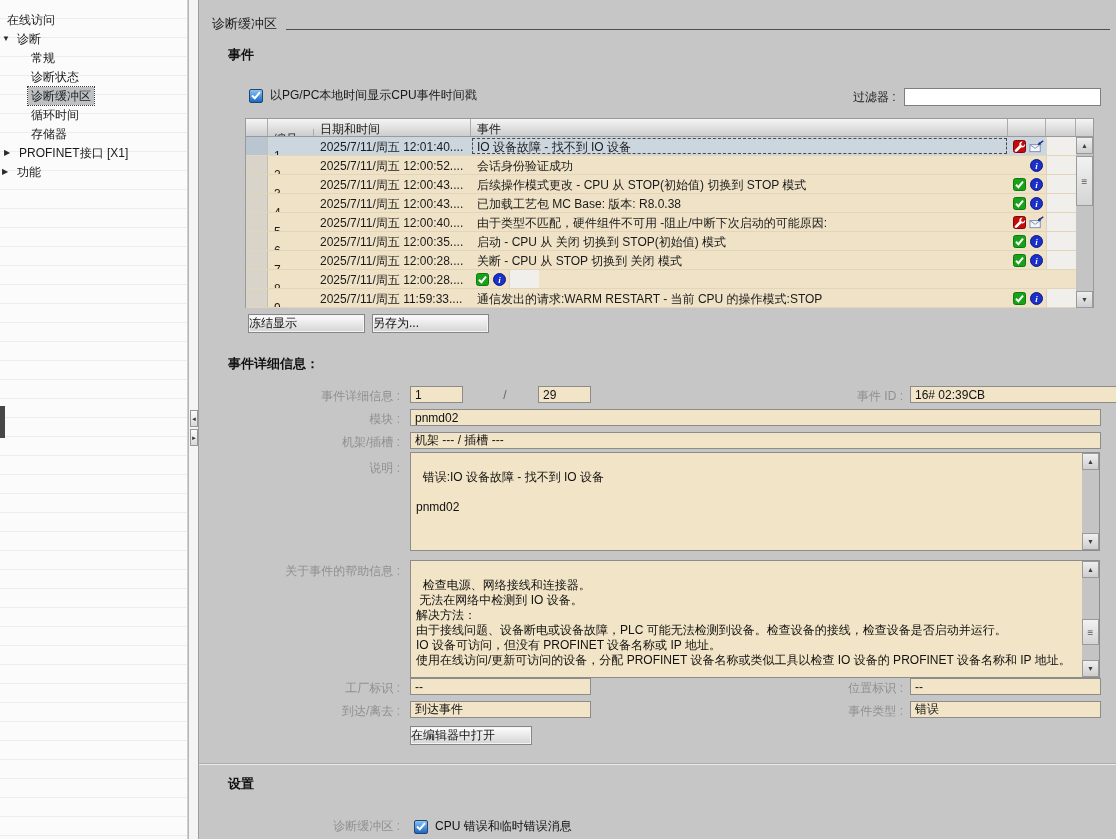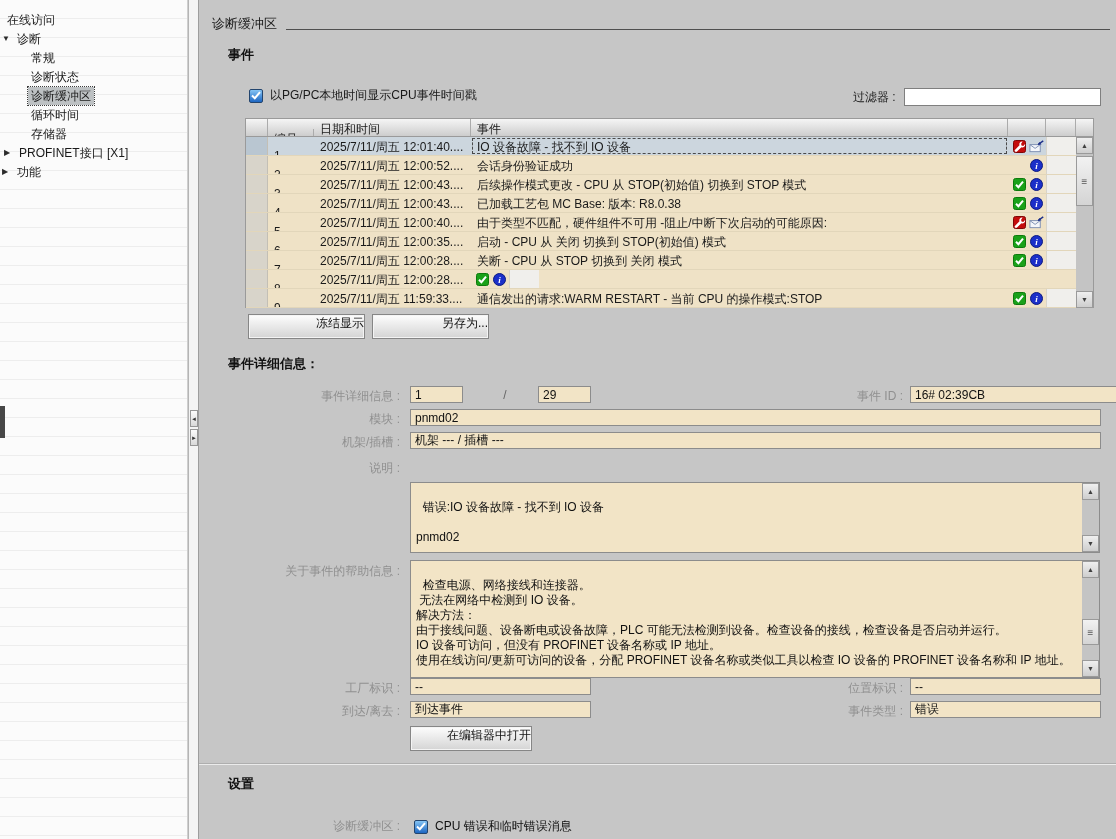--- a/index.html
+++ b/index.html
@@ -77,22 +77,22 @@
   .vsb { position:absolute; width:17px; background:#c4c4c4; }
   .vsb .sb-btn { position:absolute; left:0; width:17px; height:17px; background:linear-gradient(#efefef,#cecece);
     border:1px solid #9a9a9a; display:flex; align-items:center; justify-content:center; font-size:7px; color:#3f3f3f; }
   .vsb .sb-up { top:0; } .vsb .sb-down { bottom:0; }
   .vsb .sb-thumb { position:absolute; left:0; width:17px; background:linear-gradient(#f2f2f2,#d4d4d4);
     border:1px solid #9a9a9a; display:flex; align-items:center; justify-content:center; font-size:10px; color:#555; }
   .tbl-sb { right:0; top:18px; height:171px; }
   .tbl-sb .sb-thumb { top:19px; height:50px; }
 
   
-  .btn { position:absolute; height:25px; background:linear-gradient(#fdfdfd,#d4d4d4); border:1px solid #868686;
-    box-shadow:inset 0 0 0 1px #f4f4f4; font-size:12px; text-align:right; line-height:17px; color:#111; }
+  .btn { position:absolute; height:19px; background:linear-gradient(#fdfdfd,#d4d4d4); border:1px solid #868686;
+    box-shadow:inset 0 0 0 1px #f4f4f4; font-size:12px; text-align:left; line-height:17px; color:#111; }
   .btn-freeze { left:248px; top:314px; width:117px; }
   .btn-saveas { left:372px; top:314px; width:117px; }
   .btn-open { left:410px; top:726px; width:122px; }
 
   
   .dl { position:absolute; left:205px; width:195px; text-align:right; color:#909090; white-space:nowrap; }
   .dl2 { position:absolute; left:758px; width:145px; text-align:right; color:#909090; white-space:nowrap; }
   .fld { position:absolute; height:17px; background:#f2e4c6; border:1px solid #8c8c8c; padding:0 4px; font-size:12px; color:#111; font-family:inherit; }
   .slash { position:absolute; left:498px; top:388px; width:14px; text-align:center; color:#666; }
   .tbox { position:absolute; left:410px; width:690px; background:#f2e4c6; border:1px solid #8c8c8c;
@@ -411,21 +411,21 @@
 <div class="dl2" style="top:388px">事件 ID :</div>
 <input class="fld" style="left: 910px; top: 386px; width: 229px;" value="16# 02:39CB">
 
 <div class="dl" style="top:411px">模块 :</div>
 <input class="fld" style="left: 410px; top: 409px; width: 691px;" value="pnmd02">
 
 <div class="dl" style="top:434px">机架/插槽 :</div>
 <input class="fld" style="left: 410px; top: 432px; width: 691px;" value="机架 --- / 插槽 ---">
 
 <div class="dl" style="top:460px">说明 :</div>
-<div class="tbox" style="top:482px; height:71px">
+<div class="tbox" style="top:452px; height:99px">
   <span>错误:IO 设备故障 - 找不到 IO 设备
 
 pnmd02</span>
   <div class="vsb">
     <div class="sb-btn sb-up">▲</div>
     <div class="sb-btn sb-down">▼</div>
   </div>
 </div>
 
 <div class="dl" style="top:563px">关于事件的帮助信息 :</div>

